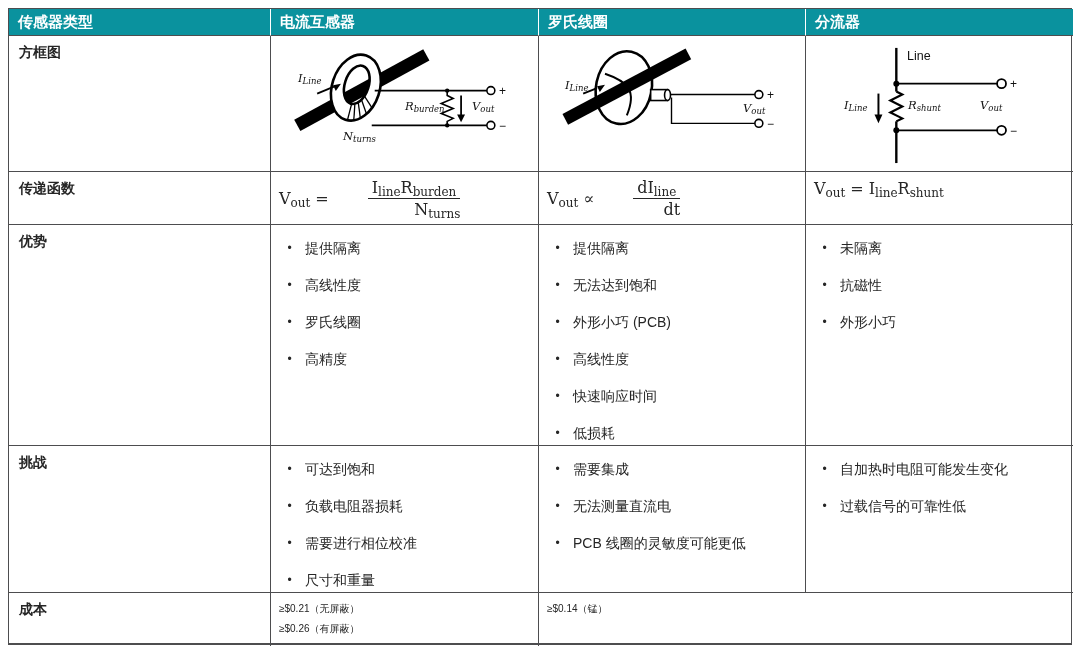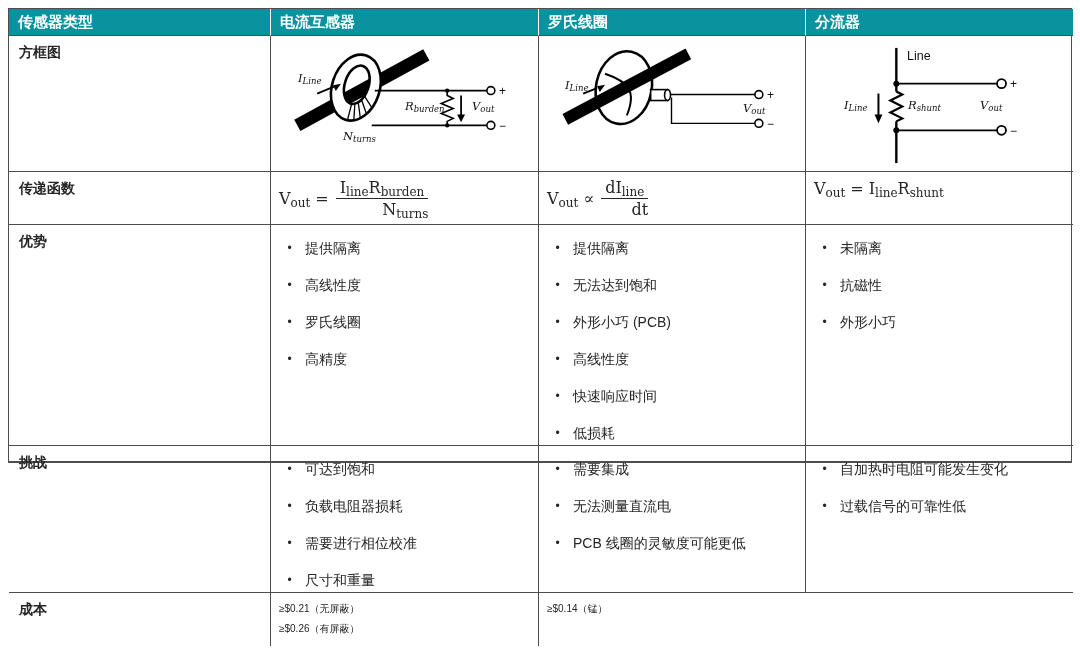--- a/index.html
+++ b/index.html
@@ -8,21 +8,21 @@
     --border:#4d4d4f;
     --text:#262626;
   }
   *{box-sizing:border-box;margin:0;padding:0;}
   body{
     width:1080px;height:653px;background:#ffffff;
     font-family:"Liberation Sans",sans-serif;color:var(--text);
     position:relative;overflow:hidden;
   }
   .tbl{
-    position:absolute;left:8px;top:8px;width:1064px;height:455px;
+    position:absolute;left:8px;top:8px;width:1064px;height:637px;
     display:grid;
     grid-template-columns:262px 268px 267px 267px;
     grid-template-rows:27px 136px 53px 221px 147px 53px;
     border:1px solid var(--border);
     border-bottom-width:2px;
   }
   .cell{border-right:1px solid var(--border);border-bottom:1px solid var(--border);position:relative;overflow:hidden;}
   .cell.lastcol{border-right:none;}
   .cell.lastrow{border-bottom:none;}
   .th{
@@ -31,21 +31,21 @@
     padding:0 9px;border-right-color:#ffffff;
   }
   .rowlabel{font-weight:bold;font-size:14px;padding:8px 10px;}
   .listcell{padding:13px 10px 0 14px;}
   .li{display:flex;font-size:14px;line-height:21px;margin-bottom:16px;}
   .li .mark{width:9px;flex:0 0 9px;margin-right:11px;text-align:center;font-size:12px;}
   .costcell{font-size:10px;line-height:19px;padding:6px 8px;}
   .costcell div{margin-bottom:1px;}
   
   .fcell{display:flex;align-items:center;padding-left:8px;
-         font-family:"DejaVu Serif",serif;font-size:16px;}
+         font-family:"DejaVu Serif",serif;font-size:16px;gap:32px;}
   .fcell sub{font-size:12px;vertical-align:-3px;line-height:0;}
   .rel{padding:0 5px;}
   .frac{display:inline-flex;flex-direction:column;align-items:flex-end;vertical-align:middle;margin:0 2px;}
   .frac .num{padding:0 4px 1px 4px;border-bottom:1px solid var(--text);}
   .frac .den{padding-top:1px;}
   
   .dcell svg{position:absolute;left:0;top:0;width:100%;height:100%;}
   .dl{
     position:absolute;font-family:"DejaVu Serif",serif;font-style:italic;
     font-size:11.5px;color:#111;white-space:nowrap;line-height:1;

